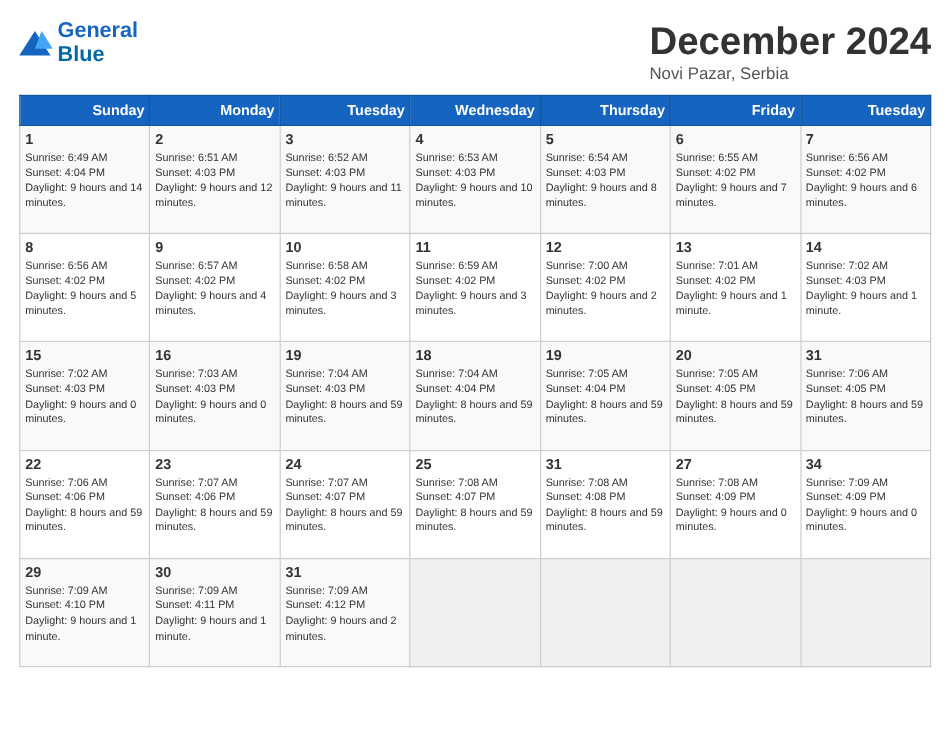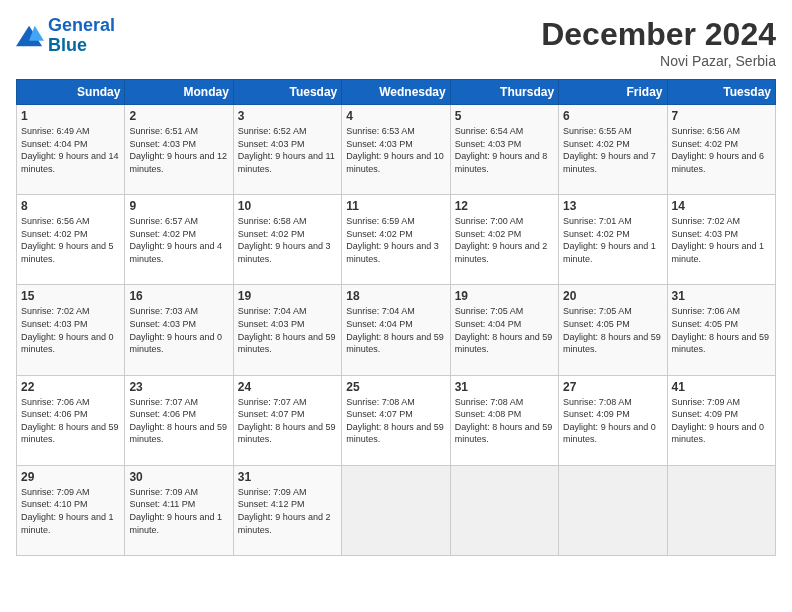--- a/index.html
+++ b/index.html
@@ -33,21 +33,20 @@
       font-weight: bold;
       color: #333;
       line-height: 1.1;
     }
     .logo-text span { color: #1565c0; }
     .logo-icon {
       width: 28px;
       height: 28px;
     }
     .title-area {
-      text-align: right;
     }
     .month-title {
       font-size: 32px;
       font-weight: bold;
       color: #333;
     }
     .location {
       font-size: 14px;
       color: #555;
     }
@@ -345,21 +344,21 @@
           </td>
           <td>
             <span class="day-num">27</span>
         <div class="day-info">
           Sunrise: 7:08 AM<br>
           Sunset: 4:09 PM<br>
           Daylight: 9 hours and 0 minutes.
         </div>
           </td>
           <td>
-            <span class="day-num">41</span>
+            <span class="day-num">34</span>
         <div class="day-info">
           Sunrise: 7:09 AM<br>
           Sunset: 4:09 PM<br>
           Daylight: 9 hours and 0 minutes.
         </div>
           </td>
         </tr>
         <tr>
           <td>
             <span class="day-num">29</span>

